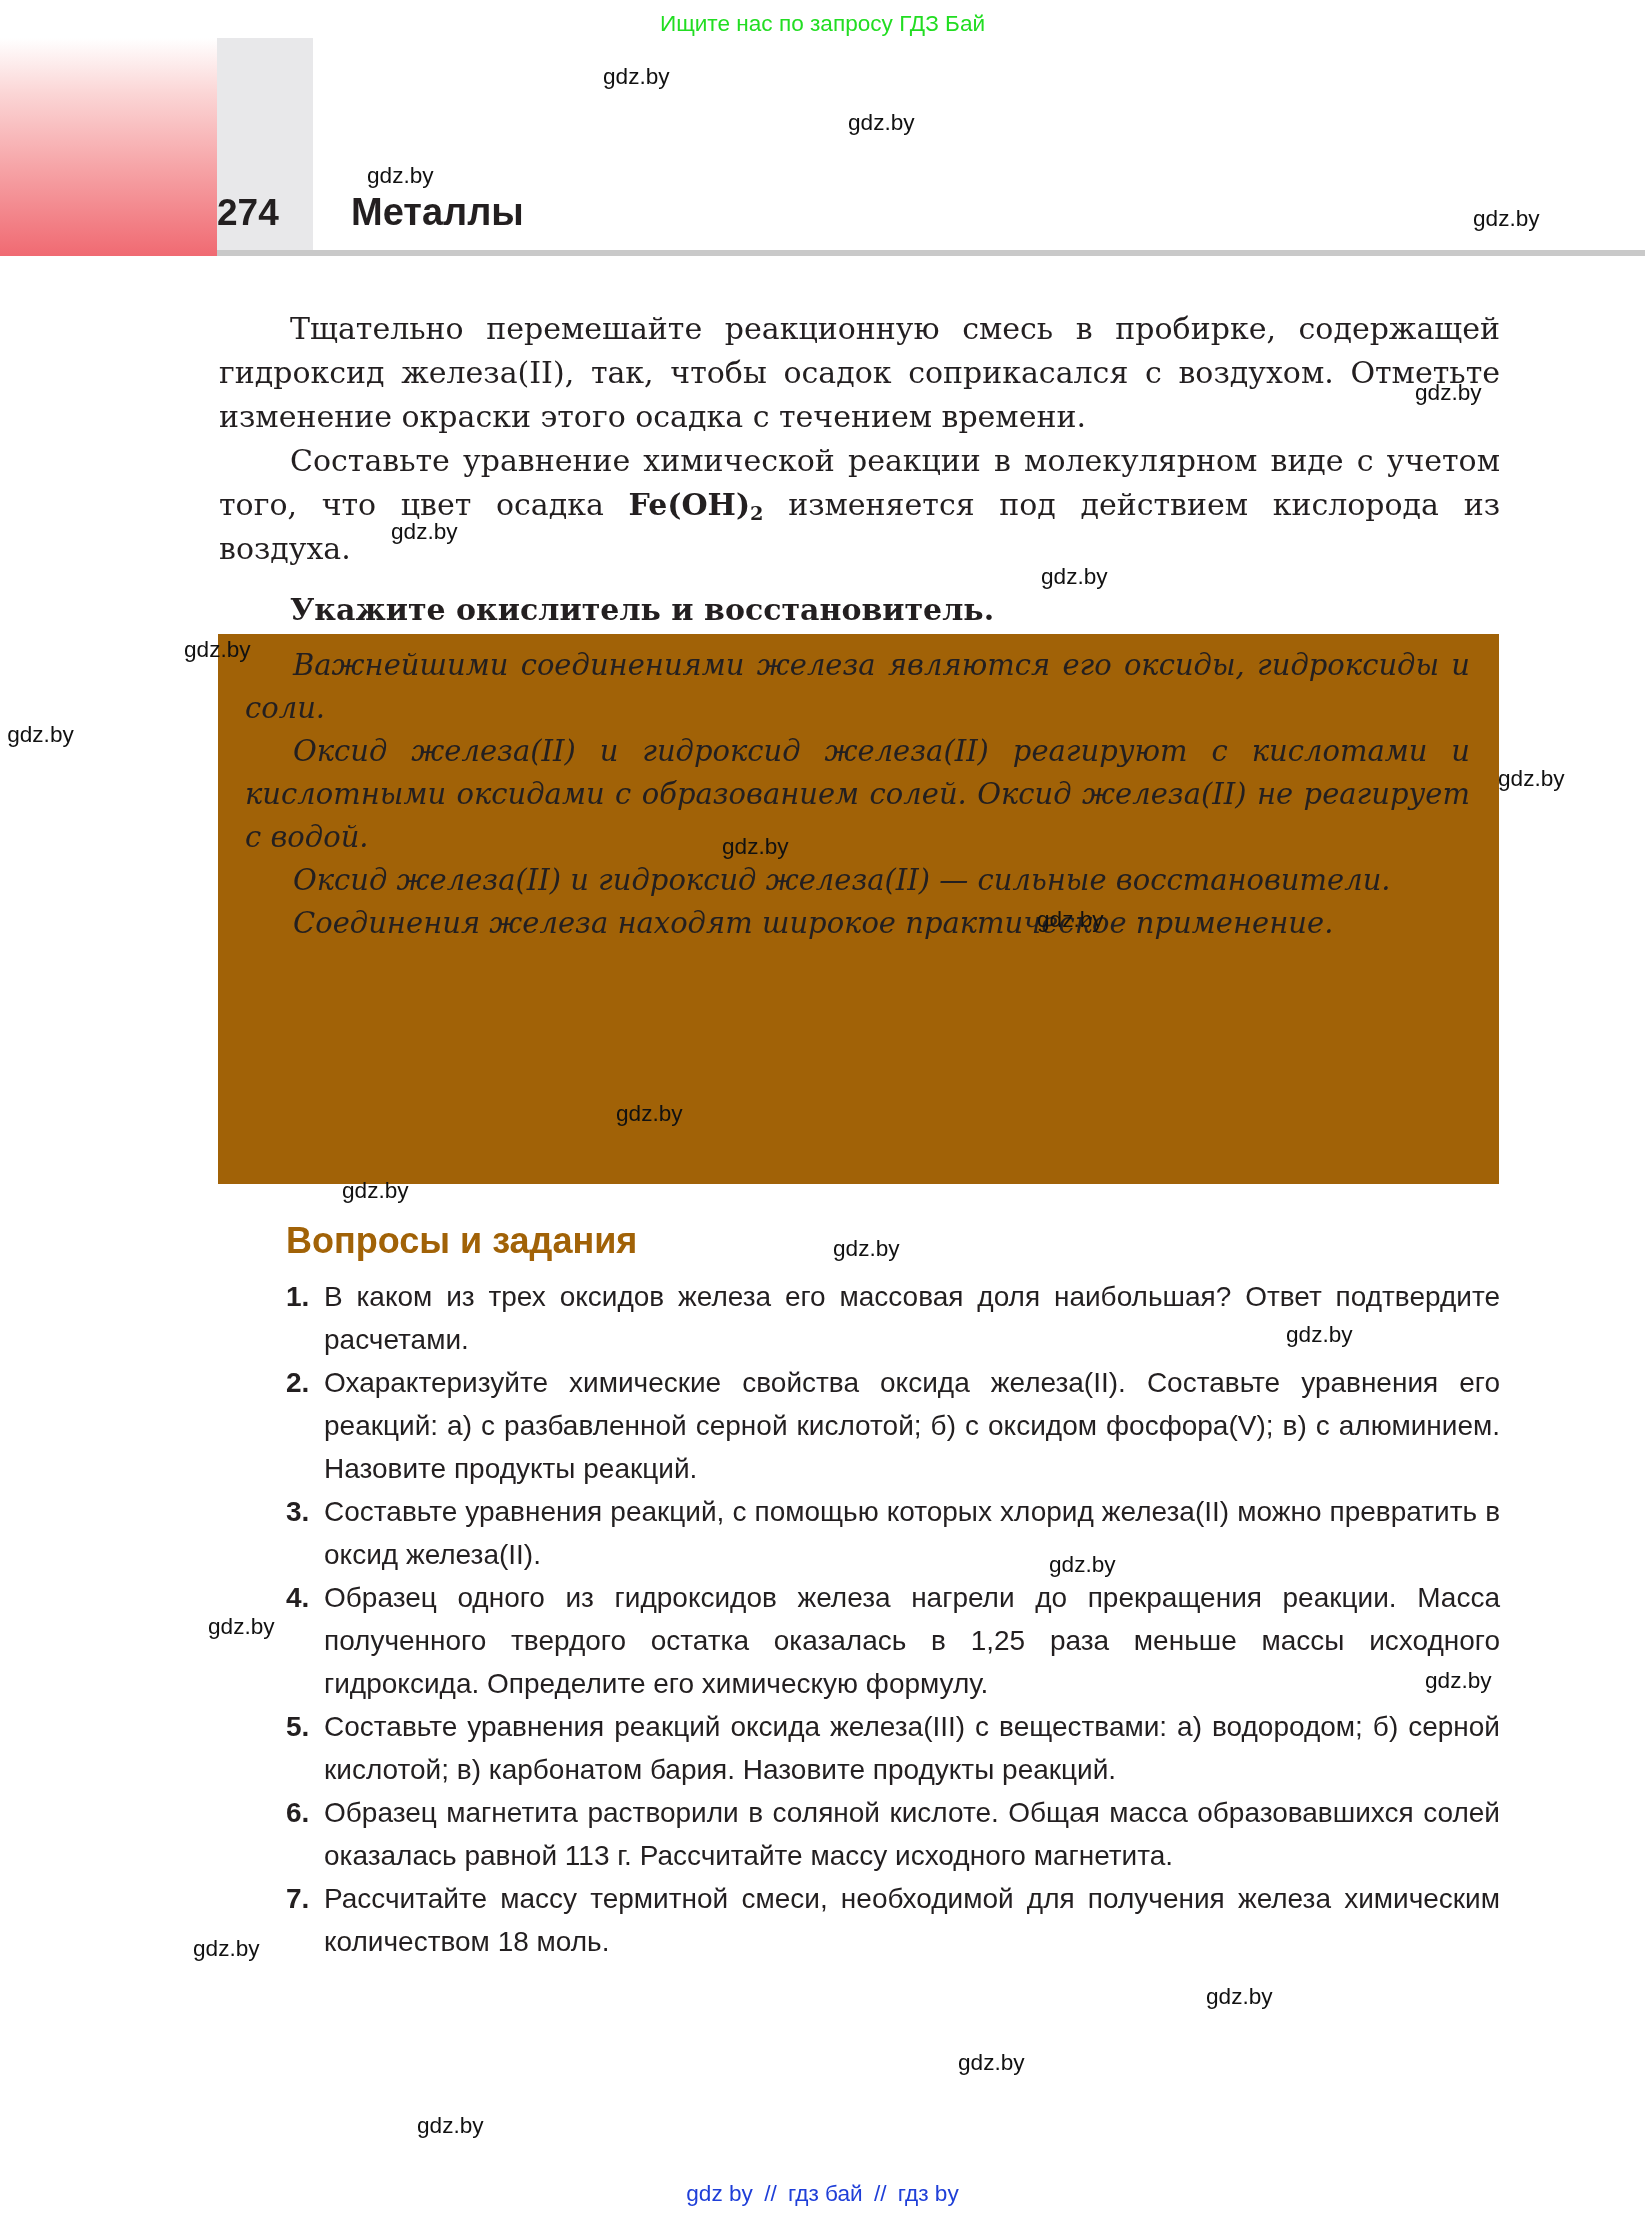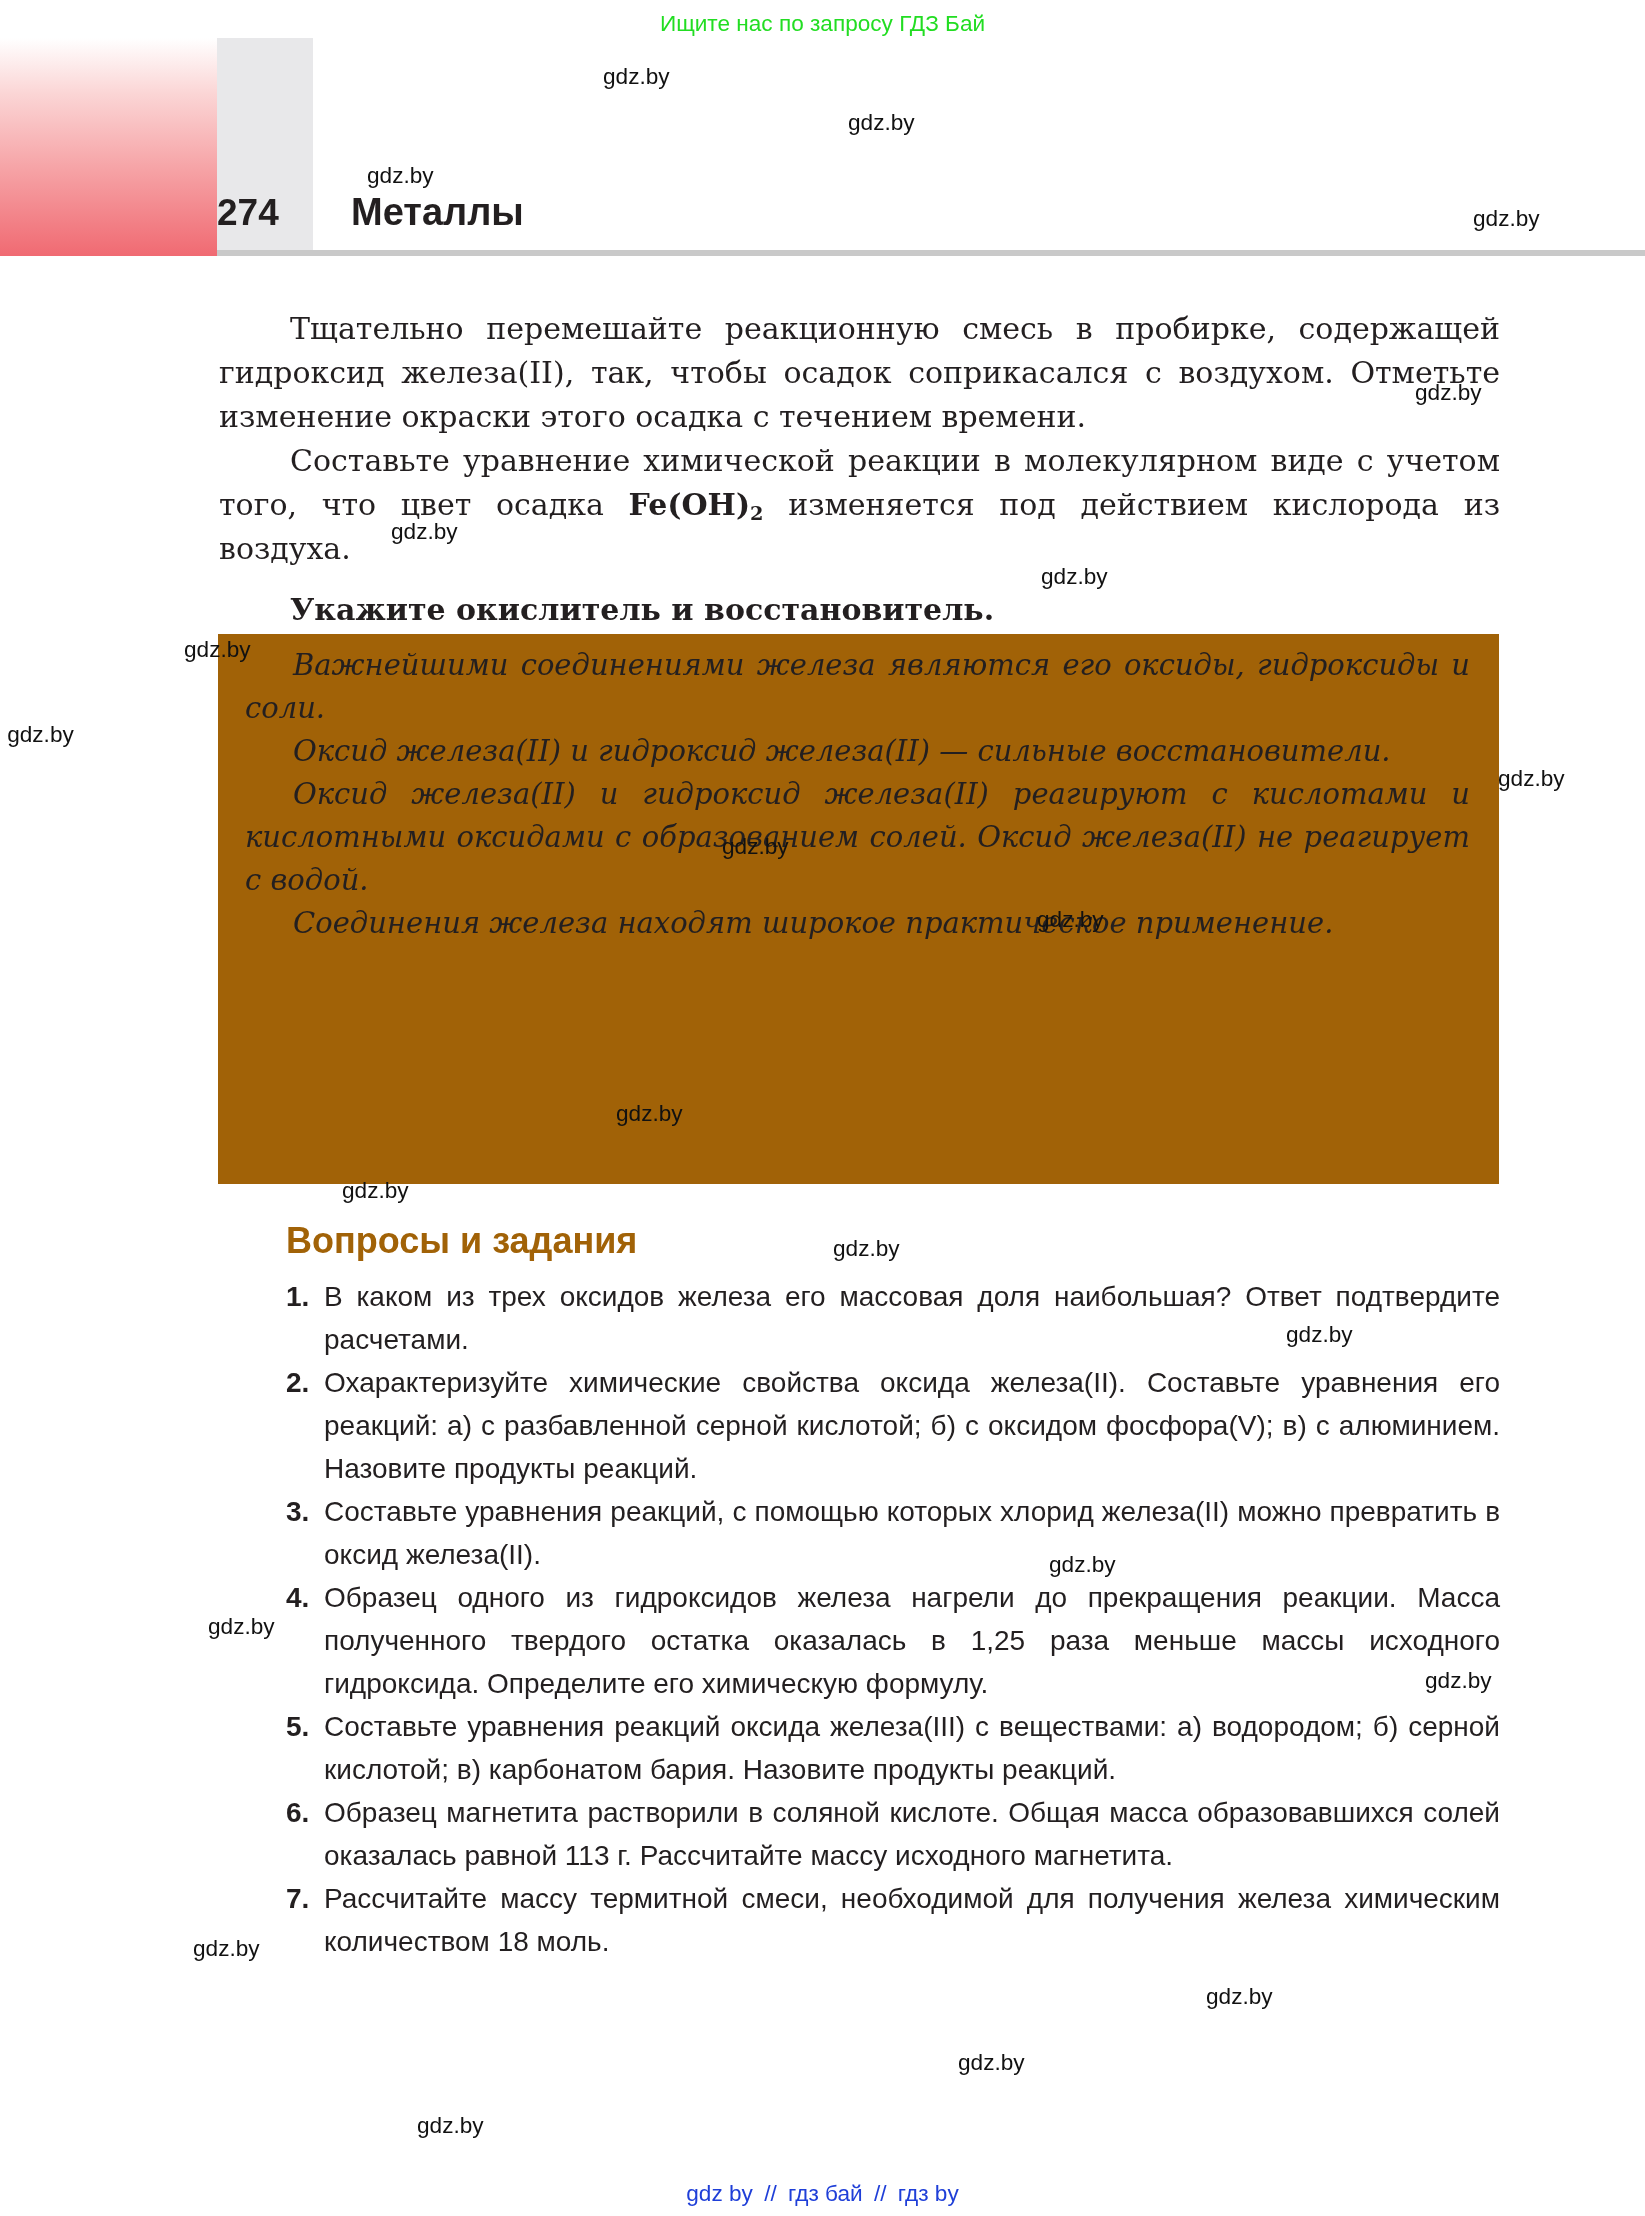--- a/index.html
+++ b/index.html
@@ -79,22 +79,22 @@
 <div class="abs chapter-title">Металлы</div>
 
 <div class="abs body-text">
   <p>Тщательно перемешайте реакционную смесь в пробирке, содержащей гидроксид железа(II), так, чтобы осадок соприкасался с воздухом. Отметьте изменение окраски этого осадка с течением времени.</p>
   <p><span>Составьте уравнение химической реакции в молекулярном виде с учетом того, что цвет осадка </span><span class="formula"><span>Fe(OH)</span><sub>2</sub></span><span> изменяется под действием кислорода из воздуха.</span></p>
   <p class="gap">Укажите окислитель и восстановитель.</p>
 </div>
 
 <div class="abs summary-box">
   <p>Важнейшими соединениями железа являются его оксиды, гидроксиды и соли.</p>
+  <p>Оксид железа(II) и гидроксид железа(II) реагируют с кислотами и кислотными оксидами с образованием солей. Оксид железа(II) не реагирует с водой.</p>
   <p>Оксид железа(II) и гидроксид железа(II) — сильные восстановители.</p>
-  <p>Оксид железа(II) и гидроксид железа(II) реагируют с кислотами и кислотными оксидами с образованием солей. Оксид железа(II) не реагирует с водой.</p>
   <p>Соединения железа находят широкое практическое применение.</p>
 </div>
 
 <div class="abs section-heading">Вопросы и задания</div>
 <ol class="abs questions">
   <li><span class="q-num">1.</span><span>В каком из трех оксидов железа его массовая доля наибольшая? Ответ подтвердите расчетами.</span></li>
   <li><span class="q-num">2.</span><span>Охарактеризуйте химические свойства оксида железа(II). Составьте уравнения его реакций: а) с разбавленной серной кислотой; б) с оксидом фосфора(V); в) с алюминием. Назовите продукты реакций.</span></li>
   <li><span class="q-num">3.</span><span>Составьте уравнения реакций, с помощью которых хлорид железа(II) можно превратить в оксид железа(II).</span></li>
   <li><span class="q-num">4.</span><span>Образец одного из гидроксидов железа нагрели до прекращения реакции. Масса полученного твердого остатка оказалась в 1,25 раза меньше массы исходного гидроксида. Определите его химическую формулу.</span></li>
   <li><span class="q-num">5.</span><span>Составьте уравнения реакций оксида железа(III) с веществами: а) водородом; б) серной кислотой; в) карбонатом бария. Назовите продукты реакций.</span></li>

